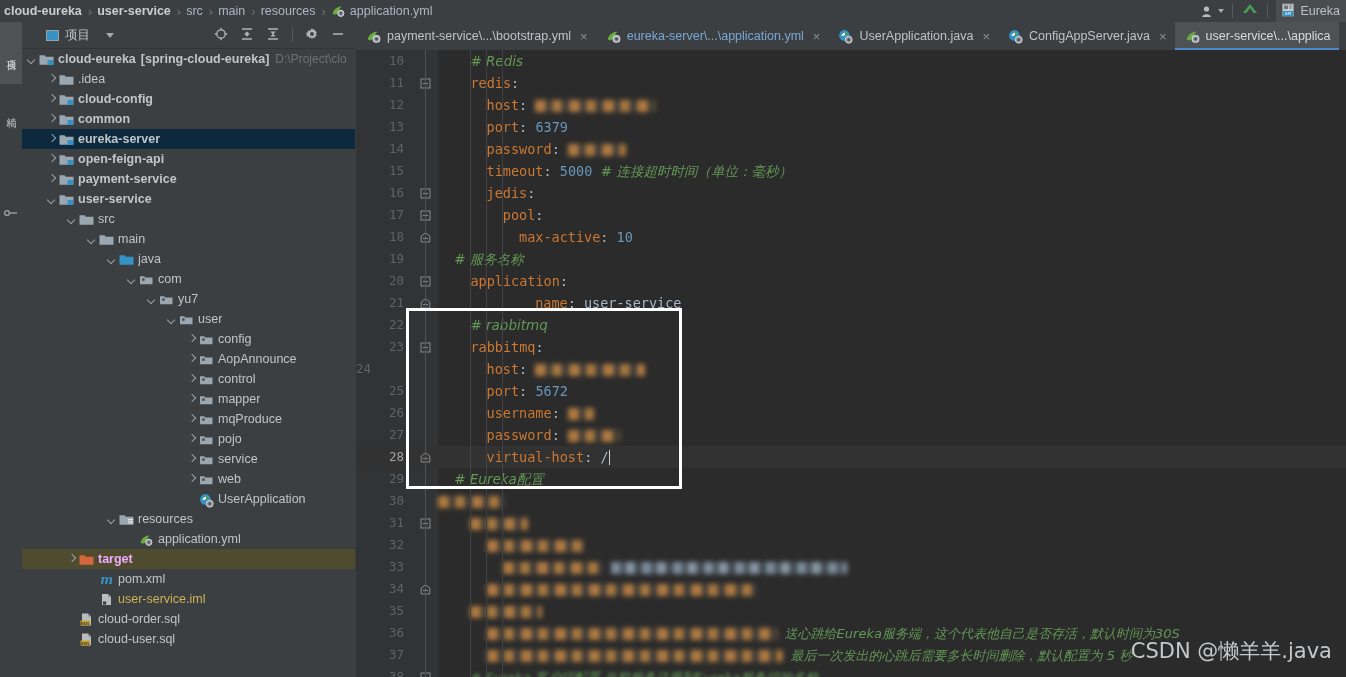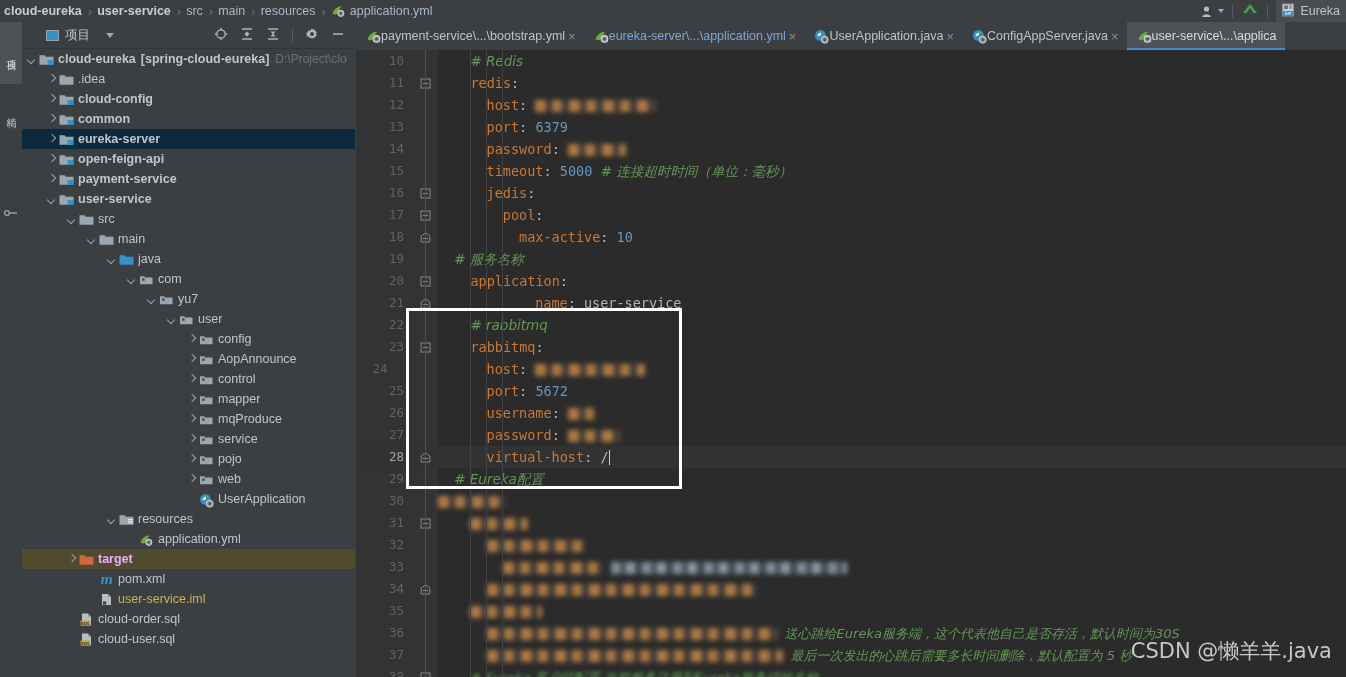--- a/index.html
+++ b/index.html
@@ -118,21 +118,21 @@
   .tlabel.target { color: #f0abfc; font-weight: bold; }
 
   
   .tabbar {
     position: absolute; left: 356px; top: 22px; width: 990px; height: 28px;
     background: #3c3f41; display: flex; align-items: stretch;
     border-bottom: 1px solid #323437;
     overflow: hidden;
   }
   .tab {
-    display: flex; align-items: center; gap: 0;
+    display: flex; align-items: center; gap: 6px;
     padding: 0 8px 0 10px; font-size: 12.5px; color: #bcc3ca;
     white-space: nowrap; position: relative;
   }
   .tab.active { background: #4e5254; color: #d7dbe0; }
   .tab.active::after {
     content: ""; position: absolute; left:0; right:0; bottom:0; height:2px; background:#4a88c7;
   }
   .tab.blue { color: #7aa7d4; }
   .tab-x {
     color: #8b9095; font-size: 13px; line-height: 1; margin-left: 3px;
@@ -472,29 +472,29 @@
             <rect x="3.2" y="5.4" width="2.4" height="2.4" fill="#454749"></rect>
           </svg></span>
         <span class="tlabel">mqProduce</span>
       </div>
       <div class="trow" style="padding-left: 164px;">
         <span class="arrow right"></span>
         <span class="ti"><svg width="15" height="13" viewBox="0 0 15 13">
             <path d="M1 3.2h4.2l1 1.3h7.3v6.8H1Z" fill="#9aa7b0"></path>
             <rect x="3.2" y="5.4" width="2.4" height="2.4" fill="#454749"></rect>
           </svg></span>
+        <span class="tlabel">pojo</span>
+      </div>
+      <div class="trow" style="padding-left: 164px;">
+        <span class="arrow right"></span>
+        <span class="ti"><svg width="15" height="13" viewBox="0 0 15 13">
+            <path d="M1 3.2h4.2l1 1.3h7.3v6.8H1Z" fill="#9aa7b0"></path>
+            <rect x="3.2" y="5.4" width="2.4" height="2.4" fill="#454749"></rect>
+          </svg></span>
         <span class="tlabel">service</span>
-      </div>
-      <div class="trow" style="padding-left: 164px;">
-        <span class="arrow right"></span>
-        <span class="ti"><svg width="15" height="13" viewBox="0 0 15 13">
-            <path d="M1 3.2h4.2l1 1.3h7.3v6.8H1Z" fill="#9aa7b0"></path>
-            <rect x="3.2" y="5.4" width="2.4" height="2.4" fill="#454749"></rect>
-          </svg></span>
-        <span class="tlabel">pojo</span>
       </div>
       <div class="trow" style="padding-left: 164px;">
         <span class="arrow right"></span>
         <span class="ti"><svg width="15" height="13" viewBox="0 0 15 13">
             <path d="M1 3.2h4.2l1 1.3h7.3v6.8H1Z" fill="#9aa7b0"></path>
             <rect x="3.2" y="5.4" width="2.4" height="2.4" fill="#454749"></rect>
           </svg></span>
         <span class="tlabel">web</span>
       </div>
       <div class="trow" style="padding-left: 164px;">
@@ -677,21 +677,21 @@
         <div class="ln" style="top: 88px; left: 0px; width: 48px; text-align: right;">14</div>
         <div class="ln" style="top: 110px; left: 0px; width: 48px; text-align: right;">15</div>
         <div class="ln" style="top: 132px; left: 0px; width: 48px; text-align: right;">16</div>
         <div class="ln" style="top: 154px; left: 0px; width: 48px; text-align: right;">17</div>
         <div class="ln" style="top: 176px; left: 0px; width: 48px; text-align: right;">18</div>
         <div class="ln" style="top: 198px; left: 0px; width: 48px; text-align: right;">19</div>
         <div class="ln" style="top: 220px; left: 0px; width: 48px; text-align: right;">20</div>
         <div class="ln" style="top: 242px; left: 0px; width: 48px; text-align: right;">21</div>
         <div class="ln" style="top: 264px; left: 0px; width: 48px; text-align: right;">22</div>
         <div class="ln" style="top: 286px; left: 0px; width: 48px; text-align: right;">23</div>
-        <div class="ln" style="top: 308px; left: 0px; width: 48px; text-align: center;">24</div>
+        <div class="ln" style="top: 308px; left: 0px; width: 48px; text-align: left;">24</div>
         <div class="ln" style="top: 330px; left: 0px; width: 48px; text-align: right;">25</div>
         <div class="ln" style="top: 352px; left: 0px; width: 48px; text-align: right;">26</div>
         <div class="ln" style="top: 374px; left: 0px; width: 48px; text-align: right;">27</div>
         <div class="ln cur" style="top: 396px; left: 0px; width: 48px; text-align: right;">28</div>
         <div class="ln" style="top: 418px; left: 0px; width: 48px; text-align: right;">29</div>
         <div class="ln" style="top: 440px; left: 0px; width: 48px; text-align: right;">30</div>
         <div class="ln" style="top: 462px; left: 0px; width: 48px; text-align: right;">31</div>
         <div class="ln" style="top: 484px; left: 0px; width: 48px; text-align: right;">32</div>
         <div class="ln" style="top: 506px; left: 0px; width: 48px; text-align: right;">33</div>
         <div class="ln" style="top: 528px; left: 0px; width: 48px; ">34</div>

